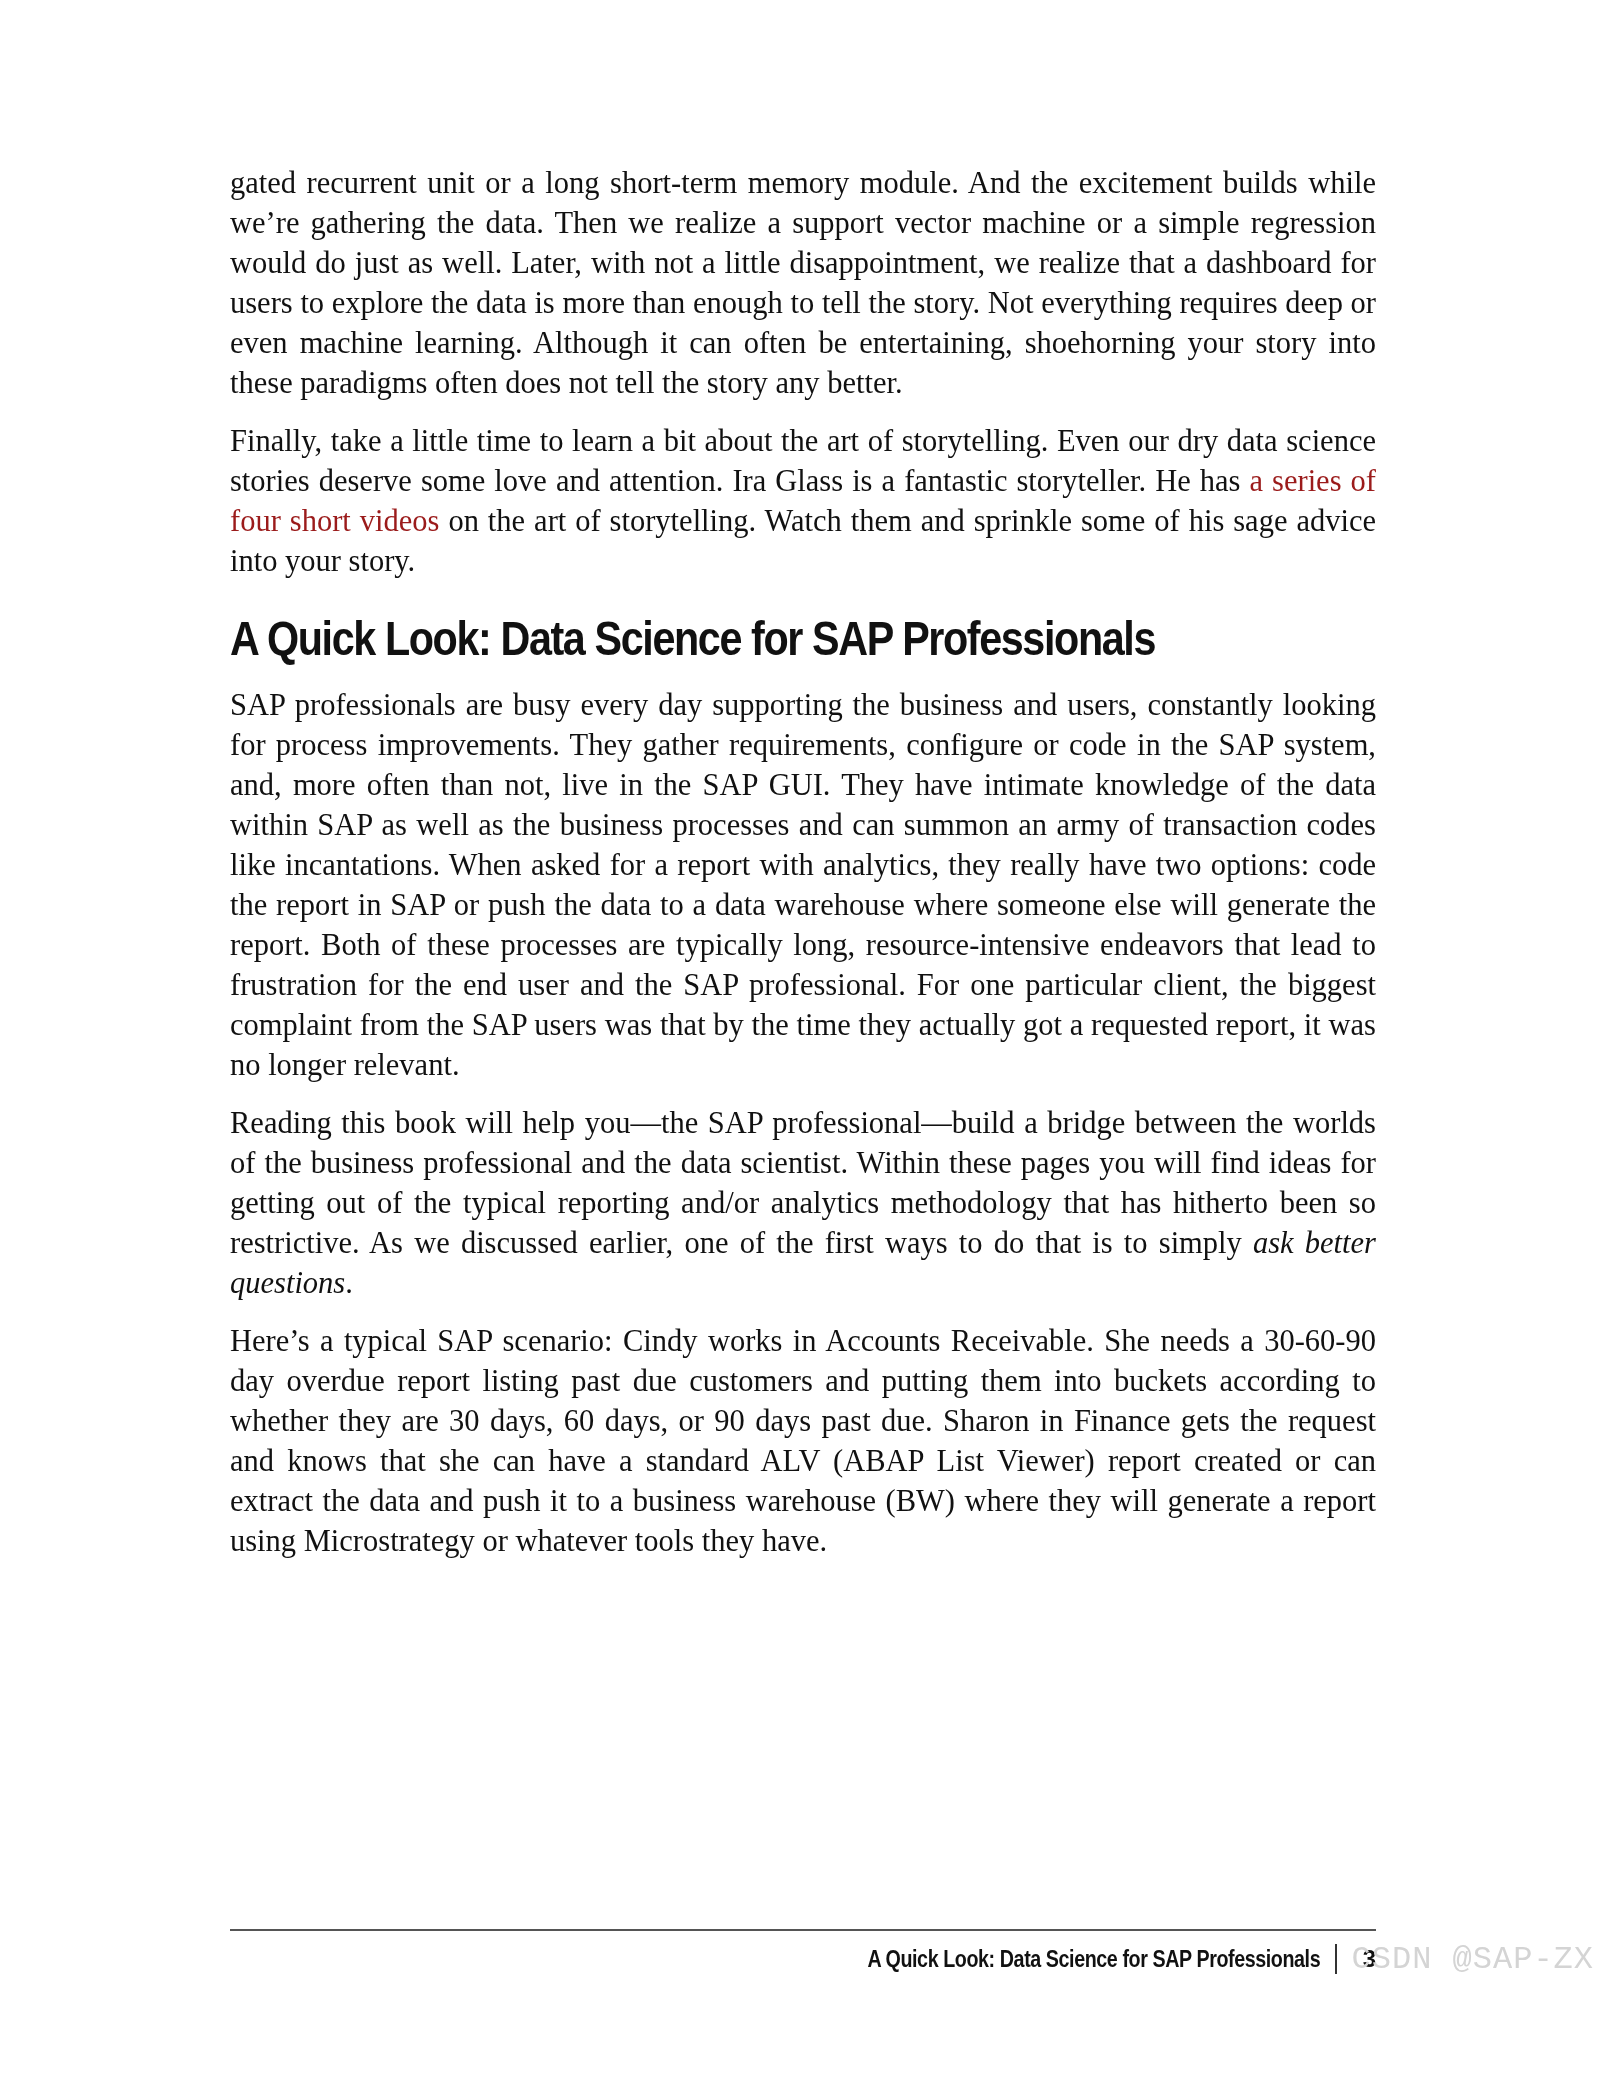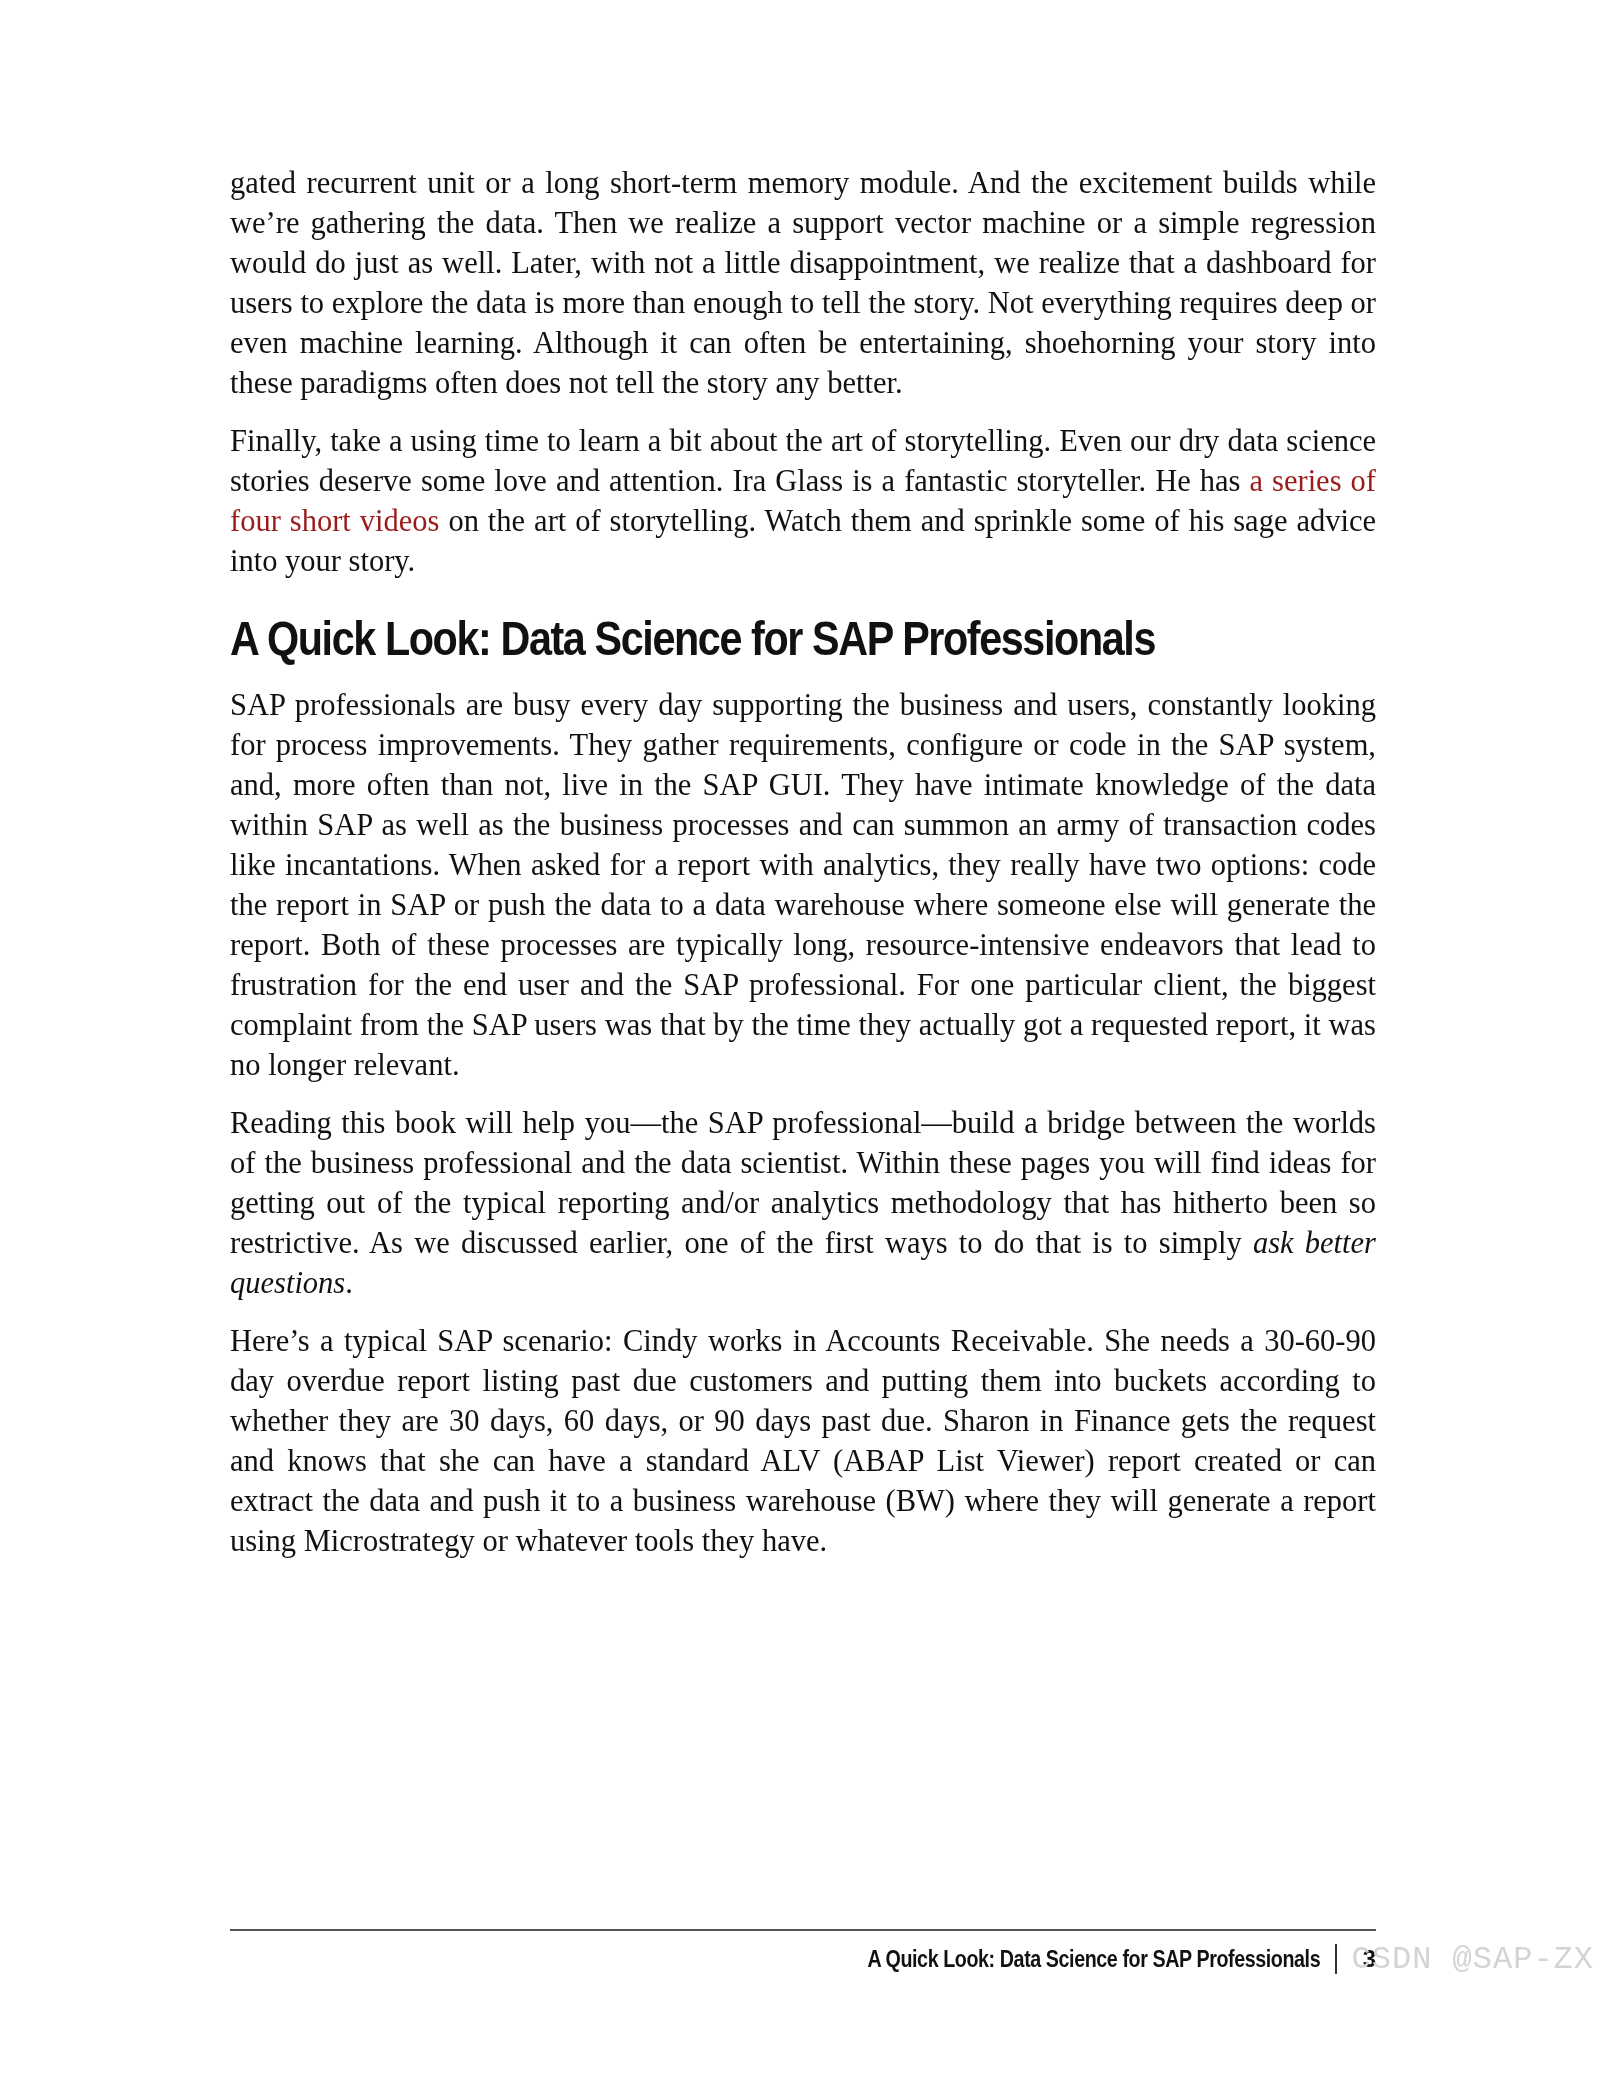--- a/index.html
+++ b/index.html
@@ -48,21 +48,21 @@
       font-size: 32px; color: #d4d4d4; letter-spacing: 1px;
     }
   </style>
 </head>
 <body>
 
 <div class="page">
   <div class="column">
     <p class="para">gated recurrent unit or a long short-term memory module. And the excitement builds while we’re gathering the data. Then we realize a support vector machine or a simple regression would do just as well. Later, with not a little disappointment, we realize that a dashboard for users to explore the data is more than enough to tell the story. Not everything requires deep or even machine learning. Although it can often be entertaining, shoehorning your story into these paradigms often does not tell the story any better.</p>
 
-    <p class="para"><span>Finally, take a using time to learn a bit about the art of storytelling. Even our dry data science stories deserve some love and attention. Ira Glass is a fantastic storyteller. He has </span><a class="link">a series of four short videos</a><span> on the art of storytelling. Watch them and sprinkle some of his sage advice into your story.</span></p>
+    <p class="para"><span>Finally, take a little time to learn a bit about the art of storytelling. Even our dry data science stories deserve some love and attention. Ira Glass is a fantastic storyteller. He has </span><a class="link">a series of four short videos</a><span> on the art of storytelling. Watch them and sprinkle some of his sage advice into your story.</span></p>
 
     <h1 class="heading">A Quick Look: Data Science for SAP Professionals</h1>
 
     <p class="para">SAP professionals are busy every day supporting the business and users, constantly looking for process improvements. They gather requirements, configure or code in the SAP system, and, more often than not, live in the SAP GUI. They have intimate knowledge of the data within SAP as well as the business processes and can summon an army of transaction codes like incantations. When asked for a report with analyt­ics, they really have two options: code the report in SAP or push the data to a data warehouse where someone else will generate the report. Both of these processes are typically long, resource-intensive endeavors that lead to frustration for the end user and the SAP professional. For one particular client, the biggest complaint from the SAP users was that by the time they actually got a requested report, it was no longer relevant.</p>
 
     <p class="para"><span>Reading this book will help you—the SAP professional—build a bridge between the worlds of the business professional and the data scientist. Within these pages you will find ideas for getting out of the typical reporting and/or analytics methodology that has hitherto been so restrictive. As we discussed earlier, one of the first ways to do that is to simply </span><em>ask better questions</em><span>.</span></p>
 
     <p class="para">Here’s a typical SAP scenario: Cindy works in Accounts Receivable. She needs a 30-60-90 day overdue report listing past due customers and putting them into buck­ets according to whether they are 30 days, 60 days, or 90 days past due. Sharon in Finance gets the request and knows that she can have a standard ALV (ABAP List Viewer) report created or can extract the data and push it to a business warehouse (BW) where they will generate a report using Microstrategy or whatever tools they have.</p>
 
   </div>

